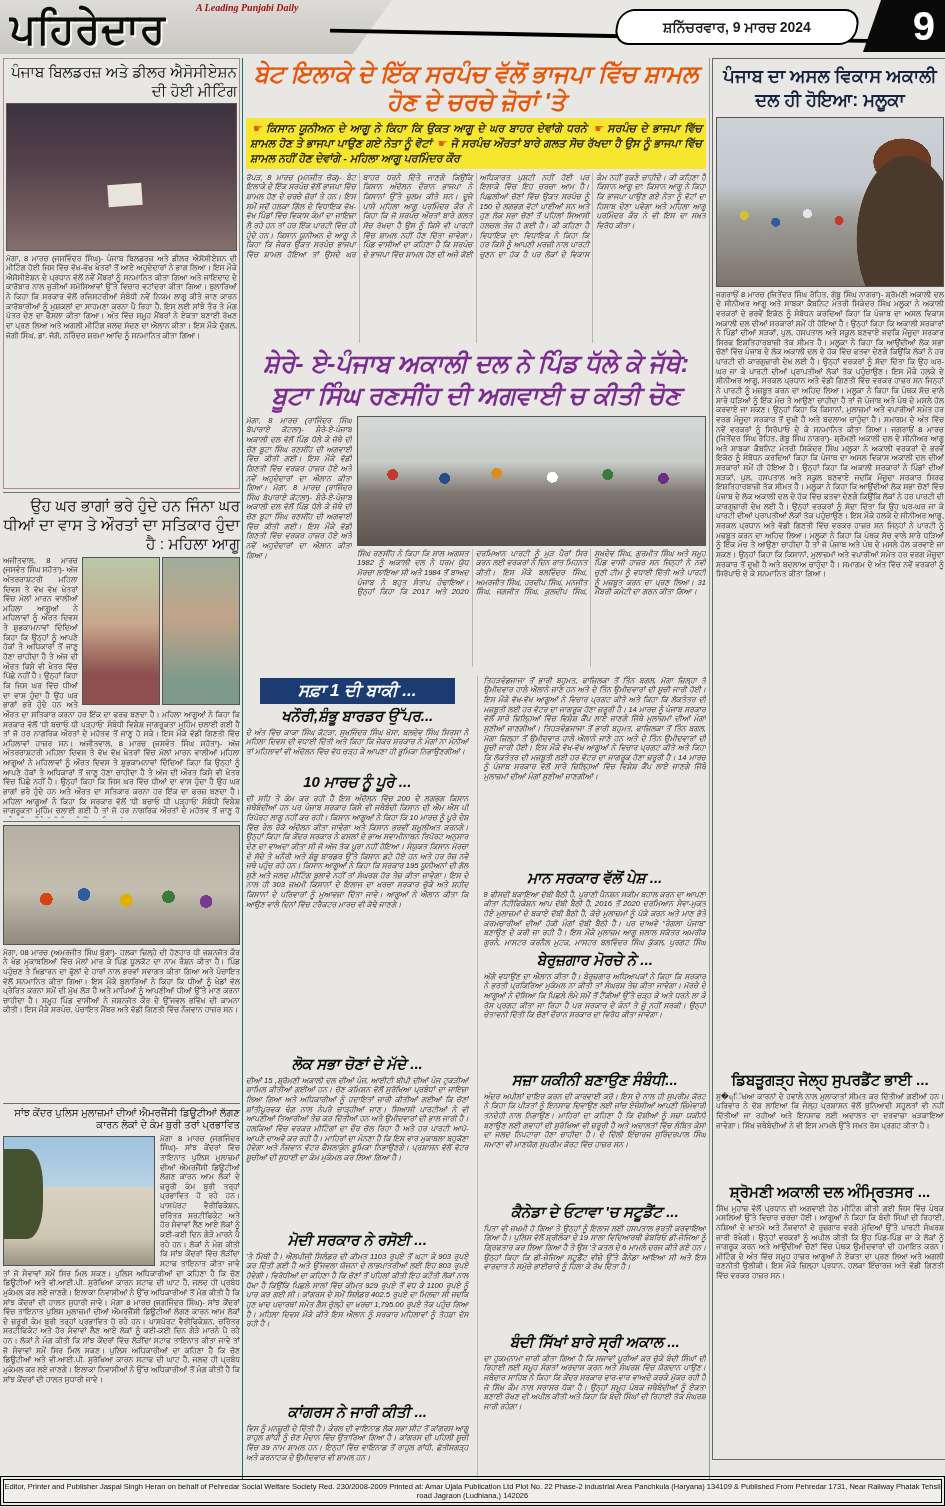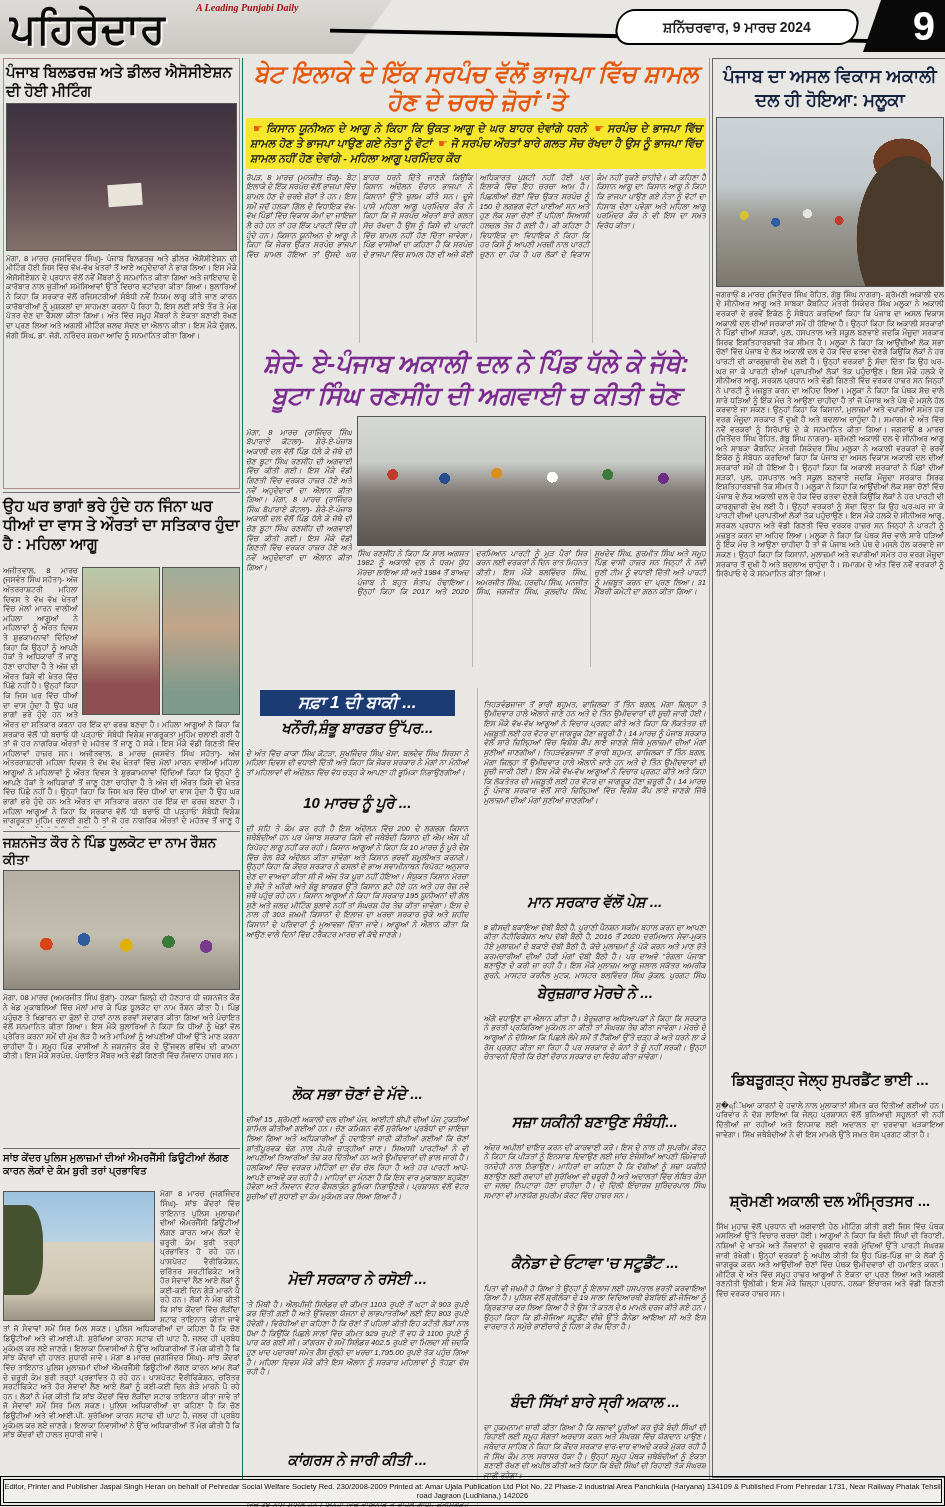--- a/index.html
+++ b/index.html
@@ -20,23 +20,23 @@
   .page-corner{position:absolute;right:0;top:0;width:82px;height:52px;background:#0a0a0a;
                clip-path:polygon(22% 0,100% 0,100% 100%,0 100%);display:flex;align-items:center;justify-content:flex-end;}
   .page-corner span{color:#fff;font-size:40px;font-weight:900;margin-right:10px;line-height:1;}
   
   .cols{position:absolute;left:3px;top:58px;width:939px;height:1424px;display:flex;}
   .col-left{width:237px;flex:none;}
   .col-center{width:460px;flex:none;border-left:1px solid #0f766e;border-right:1px solid #9a9a9a;
               padding:0 3px;margin:0 2px;font-style:italic;}
   .col-right{width:236px;flex:none;}
   
-  .bodytext{font-size:7.6px;line-height:1.27;text-align:justify;overflow:hidden;color:#222;margin-top:12px;}
+  .bodytext{font-size:7.6px;line-height:1.27;text-align:justify;overflow:hidden;color:#222;}
   .rule{border-top:1px solid #707070;margin:3px 0;}
-  .h-left{font-weight:700;font-size:15px;line-height:1.25;text-align:left;color:#0e0e0e;margin:2px 0;}
+  .h-left{font-weight:400;font-size:15px;line-height:1.25;text-align:right;color:#0e0e0e;margin:2px 0;}
   .subhead{font-weight:900;font-size:15px;text-align:center;color:#0d0d0d;margin:3px 0;}
   
   .photo{border:1px solid #555;overflow:hidden;position:relative;}
   .ph-meeting{height:146px;background:
      linear-gradient(180deg,#3c3340 0%,#54404a 40%,#6b575a 70%,#84706b 100%);}
   .ph-meeting::after{content:"";position:absolute;left:44%;top:55%;width:34px;height:22px;background:#e8e4da;transform:rotate(-4deg);}
   .ph-portraits{display:flex;gap:2px;}
   .ph-port1{width:76px;height:146px;background:linear-gradient(180deg,#b9c9a9 0%,#c8a78b 45%,#8d4f4f 80%);border:1px solid #555;}
   .ph-port2{width:76px;height:146px;background:linear-gradient(180deg,#9fae9a 0%,#c2a489 40%,#7e9a8c 85%);border:1px solid #555;}
   .ph-flags{height:118px;background:linear-gradient(180deg,#b6b0a4 0%,#c3bdb0 55%,#8f8a7d 100%);}
@@ -117,21 +117,20 @@
       <div class="h-left" style="font-size:15.5px;">ਉਹ ਘਰ ਭਾਗਾਂ ਭਰੇ ਹੁੰਦੇ ਹਨ ਜਿੰਨਾ ਘਰ ਧੀਆਂ ਦਾ ਵਾਸ ਤੇ ਔਰਤਾਂ ਦਾ ਸਤਿਕਾਰ ਹੁੰਦਾ ਹੈ : ਮਹਿਲਾ ਆਗੂ</div>
       <div class="bodytext" style="height:262px;">
         <span style="float:right;margin:1px 0 2px 4px;" class="ph-portraits">
           <span class="ph-port1"></span>
           <span class="ph-port2"></span>
         </span>
         <span>ਅਜੀਤਵਾਲ, 8 ਮਾਰਚ (ਜਸਵੰਤ ਸਿੰਘ ਸਹੋਤਾ)- ਅੱਜ ਅੰਤਰਰਾਸ਼ਟਰੀ ਮਹਿਲਾ ਦਿਵਸ ਤੇ ਵੱਖ ਵੱਖ ਖੇਤਰਾਂ ਵਿੱਚ ਮੱਲਾਂ ਮਾਰਨ ਵਾਲੀਆਂ ਮਹਿਲਾ ਆਗੂਆਂ ਨੇ ਮਹਿਲਾਵਾਂ ਨੂੰ ਔਰਤ ਦਿਵਸ ਤੇ ਸ਼ੁਭਕਾਮਨਾਵਾਂ ਦਿੰਦਿਆਂ ਕਿਹਾ ਕਿ ਉਨ੍ਹਾਂ ਨੂੰ ਆਪਣੇ ਹੱਕਾਂ ਤੇ ਅਧਿਕਾਰਾਂ ਤੋਂ ਜਾਣੂ ਹੋਣਾ ਚਾਹੀਦਾ ਹੈ ਤੇ ਅੱਜ ਦੀ ਔਰਤ ਕਿਸੇ ਵੀ ਖੇਤਰ ਵਿੱਚ ਪਿੱਛੇ ਨਹੀਂ ਹੈ। ਉਨ੍ਹਾਂ ਕਿਹਾ ਕਿ ਜਿਸ ਘਰ ਵਿੱਚ ਧੀਆਂ ਦਾ ਵਾਸ ਹੁੰਦਾ ਹੈ ਉਹ ਘਰ ਭਾਗਾਂ ਭਰੇ ਹੁੰਦੇ ਹਨ ਅਤੇ ਔਰਤ ਦਾ ਸਤਿਕਾਰ ਕਰਨਾ ਹਰ ਇੱਕ ਦਾ ਫਰਜ਼ ਬਣਦਾ ਹੈ। ਮਹਿਲਾ ਆਗੂਆਂ ਨੇ ਕਿਹਾ ਕਿ ਸਰਕਾਰ ਵੱਲੋਂ 'ਧੀ ਬਚਾਓ ਧੀ ਪੜ੍ਹਾਓ' ਸੰਬੰਧੀ ਵਿਸ਼ੇਸ਼ ਜਾਗਰੂਕਤਾ ਮੁਹਿੰਮ ਚਲਾਈ ਗਈ ਹੈ ਤਾਂ ਜੋ ਹਰ ਨਾਗਰਿਕ ਔਰਤਾਂ ਦੇ ਮਹੱਤਵ ਤੋਂ ਜਾਣੂ ਹੋ ਸਕੇ। ਇਸ ਮੌਕੇ ਵੱਡੀ ਗਿਣਤੀ ਵਿੱਚ ਮਹਿਲਾਵਾਂ ਹਾਜ਼ਰ ਸਨ। ਅਜੀਤਵਾਲ, 8 ਮਾਰਚ (ਜਸਵੰਤ ਸਿੰਘ ਸਹੋਤਾ)- ਅੱਜ ਅੰਤਰਰਾਸ਼ਟਰੀ ਮਹਿਲਾ ਦਿਵਸ ਤੇ ਵੱਖ ਵੱਖ ਖੇਤਰਾਂ ਵਿੱਚ ਮੱਲਾਂ ਮਾਰਨ ਵਾਲੀਆਂ ਮਹਿਲਾ ਆਗੂਆਂ ਨੇ ਮਹਿਲਾਵਾਂ ਨੂੰ ਔਰਤ ਦਿਵਸ ਤੇ ਸ਼ੁਭਕਾਮਨਾਵਾਂ ਦਿੰਦਿਆਂ ਕਿਹਾ ਕਿ ਉਨ੍ਹਾਂ ਨੂੰ ਆਪਣੇ ਹੱਕਾਂ ਤੇ ਅਧਿਕਾਰਾਂ ਤੋਂ ਜਾਣੂ ਹੋਣਾ ਚਾਹੀਦਾ ਹੈ ਤੇ ਅੱਜ ਦੀ ਔਰਤ ਕਿਸੇ ਵੀ ਖੇਤਰ ਵਿੱਚ ਪਿੱਛੇ ਨਹੀਂ ਹੈ। ਉਨ੍ਹਾਂ ਕਿਹਾ ਕਿ ਜਿਸ ਘਰ ਵਿੱਚ ਧੀਆਂ ਦਾ ਵਾਸ ਹੁੰਦਾ ਹੈ ਉਹ ਘਰ ਭਾਗਾਂ ਭਰੇ ਹੁੰਦੇ ਹਨ ਅਤੇ ਔਰਤ ਦਾ ਸਤਿਕਾਰ ਕਰਨਾ ਹਰ ਇੱਕ ਦਾ ਫਰਜ਼ ਬਣਦਾ ਹੈ। ਮਹਿਲਾ ਆਗੂਆਂ ਨੇ ਕਿਹਾ ਕਿ ਸਰਕਾਰ ਵੱਲੋਂ 'ਧੀ ਬਚਾਓ ਧੀ ਪੜ੍ਹਾਓ' ਸੰਬੰਧੀ ਵਿਸ਼ੇਸ਼ ਜਾਗਰੂਕਤਾ ਮੁਹਿੰਮ ਚਲਾਈ ਗਈ ਹੈ ਤਾਂ ਜੋ ਹਰ ਨਾਗਰਿਕ ਔਰਤਾਂ ਦੇ ਮਹੱਤਵ ਤੋਂ ਜਾਣੂ ਹੋ ਸਕੇ। ਇਸ ਮੌਕੇ ਵੱਡੀ ਗਿਣਤੀ ਵਿੱਚ ਮਹਿਲਾਵਾਂ ਹਾਜ਼ਰ ਸਨ।</span>
       </div>
 
       <div class="rule"></div>
-      <div class="h-left" style="font-size:13.5px;">ਜਸ਼ਨਜੋਤ ਕੌਰ ਨੇ ਪਿੰਡ ਧੂਲਕੋਟ ਦਾ ਨਾਮ ਰੌਸ਼ਨ ਕੀਤਾ</div>
       <div class="photo ph-flags"></div>
       <div class="bodytext" style="height:152px;margin-top:3px;">ਮੋਗਾ, 08 ਮਾਰਚ (ਅਮਰਜੀਤ ਸਿੰਘ ਬੁੱਗਾ)- ਹਲਕਾ ਜ਼ਿਲ੍ਹੇ ਦੀ ਹੋਣਹਾਰ ਧੀ ਜਸ਼ਨਜੋਤ ਕੌਰ ਨੇ ਖੇਡ ਮੁਕਾਬਲਿਆਂ ਵਿੱਚ ਮੱਲਾਂ ਮਾਰ ਕੇ ਪਿੰਡ ਧੂਲਕੋਟ ਦਾ ਨਾਮ ਰੌਸ਼ਨ ਕੀਤਾ ਹੈ। ਪਿੰਡ ਪਹੁੰਚਣ ਤੇ ਖਿਡਾਰਨ ਦਾ ਫੁੱਲਾਂ ਦੇ ਹਾਰਾਂ ਨਾਲ ਭਰਵਾਂ ਸਵਾਗਤ ਕੀਤਾ ਗਿਆ ਅਤੇ ਪੰਚਾਇਤ ਵੱਲੋਂ ਸਨਮਾਨਿਤ ਕੀਤਾ ਗਿਆ। ਇਸ ਮੌਕੇ ਬੁਲਾਰਿਆਂ ਨੇ ਕਿਹਾ ਕਿ ਧੀਆਂ ਨੂੰ ਖੇਡਾਂ ਵੱਲ ਪ੍ਰੇਰਿਤ ਕਰਨਾ ਸਮੇਂ ਦੀ ਮੁੱਖ ਲੋੜ ਹੈ ਅਤੇ ਮਾਪਿਆਂ ਨੂੰ ਆਪਣੀਆਂ ਧੀਆਂ ਉੱਤੇ ਮਾਣ ਕਰਨਾ ਚਾਹੀਦਾ ਹੈ। ਸਮੂਹ ਪਿੰਡ ਵਾਸੀਆਂ ਨੇ ਜਸ਼ਨਜੋਤ ਕੌਰ ਦੇ ਉੱਜਵਲ ਭਵਿੱਖ ਦੀ ਕਾਮਨਾ ਕੀਤੀ। ਇਸ ਮੌਕੇ ਸਰਪੰਚ, ਪੰਚਾਇਤ ਮੈਂਬਰ ਅਤੇ ਵੱਡੀ ਗਿਣਤੀ ਵਿੱਚ ਨੌਜਵਾਨ ਹਾਜ਼ਰ ਸਨ।</div>
 
       <div class="rule"></div>
       <div class="h-left" style="font-size:10px;">ਸਾਂਝ ਕੇਂਦਰ ਪੁਲਿਸ ਮੁਲਾਜ਼ਮਾਂ ਦੀਆਂ ਐਮਰਜੈਂਸੀ ਡਿਊਟੀਆਂ ਲੱਗਣ ਕਾਰਨ ਲੋਕਾਂ ਦੇ ਕੰਮ ਬੁਰੀ ਤਰਾਂ ਪ੍ਰਭਾਵਿਤ</div>
       <div class="bodytext" style="height:332px;position:relative;">
         <span class="ph-building" style="position:relative;display:block;"></span>
         <span>ਮੋਗਾ 8 ਮਾਰਚ (ਜਗਜਿੰਦਰ ਸਿੰਘ)- ਸਾਂਝ ਕੇਂਦਰਾਂ ਵਿੱਚ ਤਾਇਨਾਤ ਪੁਲਿਸ ਮੁਲਾਜ਼ਮਾਂ ਦੀਆਂ ਐਮਰਜੈਂਸੀ ਡਿਊਟੀਆਂ ਲੱਗਣ ਕਾਰਨ ਆਮ ਲੋਕਾਂ ਦੇ ਜ਼ਰੂਰੀ ਕੰਮ ਬੁਰੀ ਤਰ੍ਹਾਂ ਪ੍ਰਭਾਵਿਤ ਹੋ ਰਹੇ ਹਨ। ਪਾਸਪੋਰਟ ਵੈਰੀਫਿਕੇਸ਼ਨ, ਚਰਿੱਤਰ ਸਰਟੀਫਿਕੇਟ ਅਤੇ ਹੋਰ ਸੇਵਾਵਾਂ ਲੈਣ ਆਏ ਲੋਕਾਂ ਨੂੰ ਕਈ-ਕਈ ਦਿਨ ਗੇੜੇ ਮਾਰਨੇ ਪੈ ਰਹੇ ਹਨ। ਲੋਕਾਂ ਨੇ ਮੰਗ ਕੀਤੀ ਕਿ ਸਾਂਝ ਕੇਂਦਰਾਂ ਵਿੱਚ ਲੋੜੀਂਦਾ ਸਟਾਫ ਤਾਇਨਾਤ ਕੀਤਾ ਜਾਵੇ ਤਾਂ ਜੋ ਸੇਵਾਵਾਂ ਸਮੇਂ ਸਿਰ ਮਿਲ ਸਕਣ। ਪੁਲਿਸ ਅਧਿਕਾਰੀਆਂ ਦਾ ਕਹਿਣਾ ਹੈ ਕਿ ਚੋਣ ਡਿਊਟੀਆਂ ਅਤੇ ਵੀ.ਆਈ.ਪੀ. ਸੁਰੱਖਿਆ ਕਾਰਨ ਸਟਾਫ ਦੀ ਘਾਟ ਹੈ, ਜਲਦ ਹੀ ਪ੍ਰਬੰਧ ਮੁਕੰਮਲ ਕਰ ਲਏ ਜਾਣਗੇ। ਇਲਾਕਾ ਨਿਵਾਸੀਆਂ ਨੇ ਉੱਚ ਅਧਿਕਾਰੀਆਂ ਤੋਂ ਮੰਗ ਕੀਤੀ ਹੈ ਕਿ ਸਾਂਝ ਕੇਂਦਰਾਂ ਦੀ ਹਾਲਤ ਸੁਧਾਰੀ ਜਾਵੇ। ਮੋਗਾ 8 ਮਾਰਚ (ਜਗਜਿੰਦਰ ਸਿੰਘ)- ਸਾਂਝ ਕੇਂਦਰਾਂ ਵਿੱਚ ਤਾਇਨਾਤ ਪੁਲਿਸ ਮੁਲਾਜ਼ਮਾਂ ਦੀਆਂ ਐਮਰਜੈਂਸੀ ਡਿਊਟੀਆਂ ਲੱਗਣ ਕਾਰਨ ਆਮ ਲੋਕਾਂ ਦੇ ਜ਼ਰੂਰੀ ਕੰਮ ਬੁਰੀ ਤਰ੍ਹਾਂ ਪ੍ਰਭਾਵਿਤ ਹੋ ਰਹੇ ਹਨ। ਪਾਸਪੋਰਟ ਵੈਰੀਫਿਕੇਸ਼ਨ, ਚਰਿੱਤਰ ਸਰਟੀਫਿਕੇਟ ਅਤੇ ਹੋਰ ਸੇਵਾਵਾਂ ਲੈਣ ਆਏ ਲੋਕਾਂ ਨੂੰ ਕਈ-ਕਈ ਦਿਨ ਗੇੜੇ ਮਾਰਨੇ ਪੈ ਰਹੇ ਹਨ। ਲੋਕਾਂ ਨੇ ਮੰਗ ਕੀਤੀ ਕਿ ਸਾਂਝ ਕੇਂਦਰਾਂ ਵਿੱਚ ਲੋੜੀਂਦਾ ਸਟਾਫ ਤਾਇਨਾਤ ਕੀਤਾ ਜਾਵੇ ਤਾਂ ਜੋ ਸੇਵਾਵਾਂ ਸਮੇਂ ਸਿਰ ਮਿਲ ਸਕਣ। ਪੁਲਿਸ ਅਧਿਕਾਰੀਆਂ ਦਾ ਕਹਿਣਾ ਹੈ ਕਿ ਚੋਣ ਡਿਊਟੀਆਂ ਅਤੇ ਵੀ.ਆਈ.ਪੀ. ਸੁਰੱਖਿਆ ਕਾਰਨ ਸਟਾਫ ਦੀ ਘਾਟ ਹੈ, ਜਲਦ ਹੀ ਪ੍ਰਬੰਧ ਮੁਕੰਮਲ ਕਰ ਲਏ ਜਾਣਗੇ। ਇਲਾਕਾ ਨਿਵਾਸੀਆਂ ਨੇ ਉੱਚ ਅਧਿਕਾਰੀਆਂ ਤੋਂ ਮੰਗ ਕੀਤੀ ਹੈ ਕਿ ਸਾਂਝ ਕੇਂਦਰਾਂ ਦੀ ਹਾਲਤ ਸੁਧਾਰੀ ਜਾਵੇ।</span>
       </div>
     </section>

